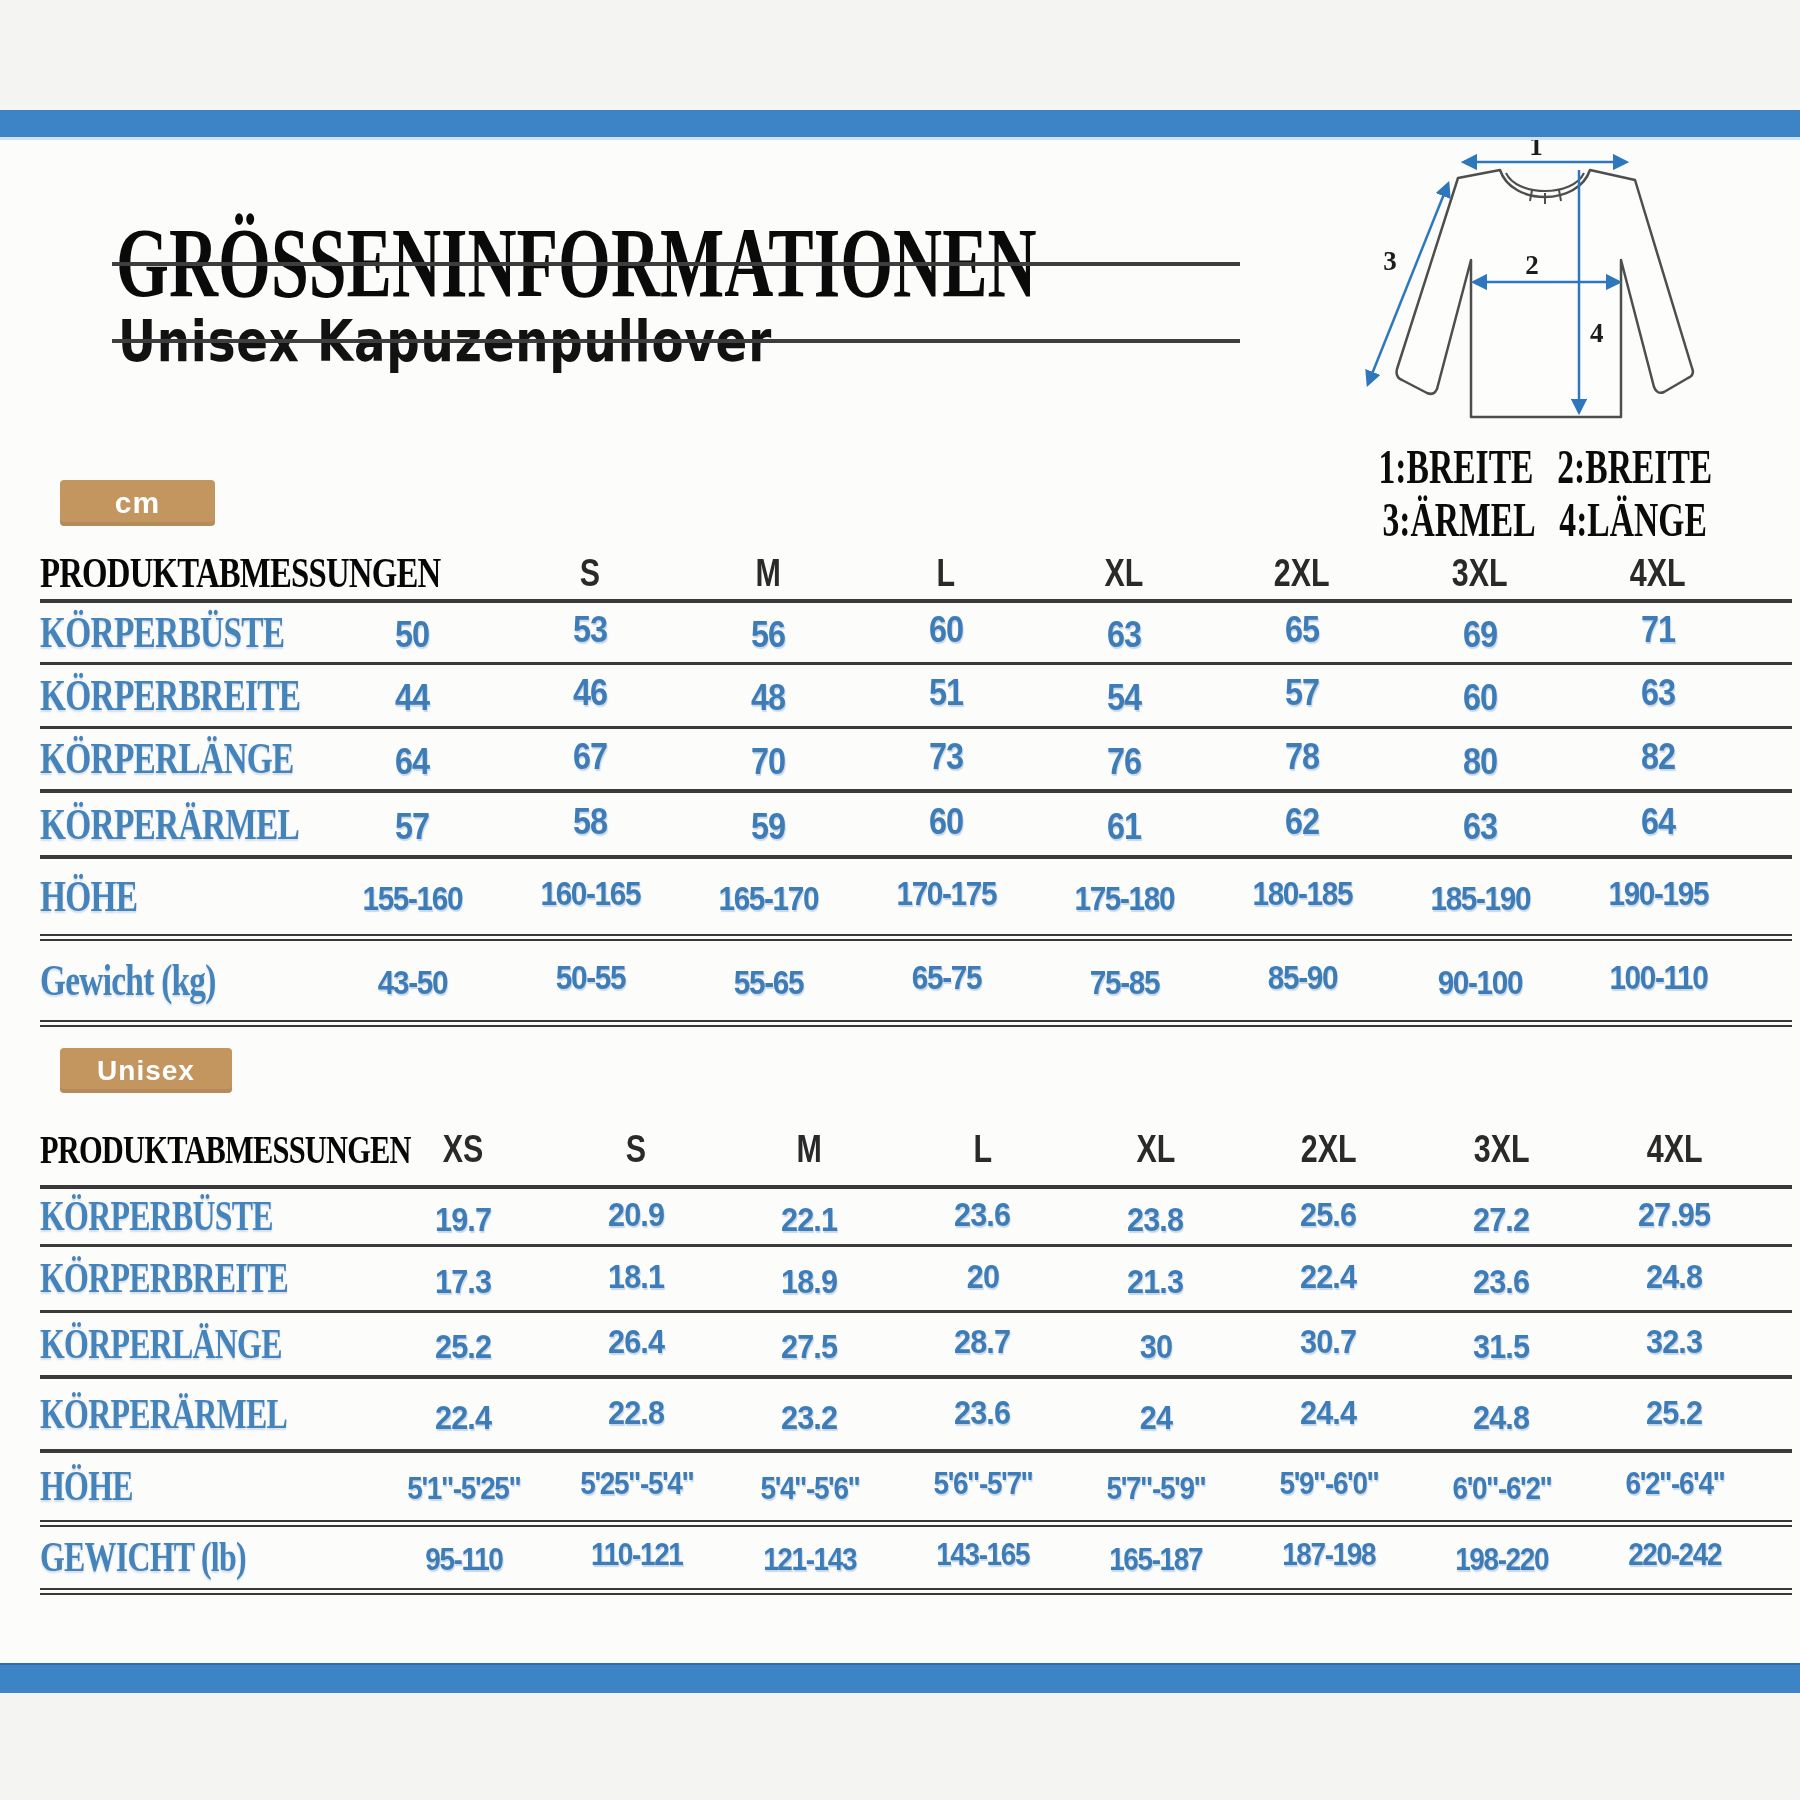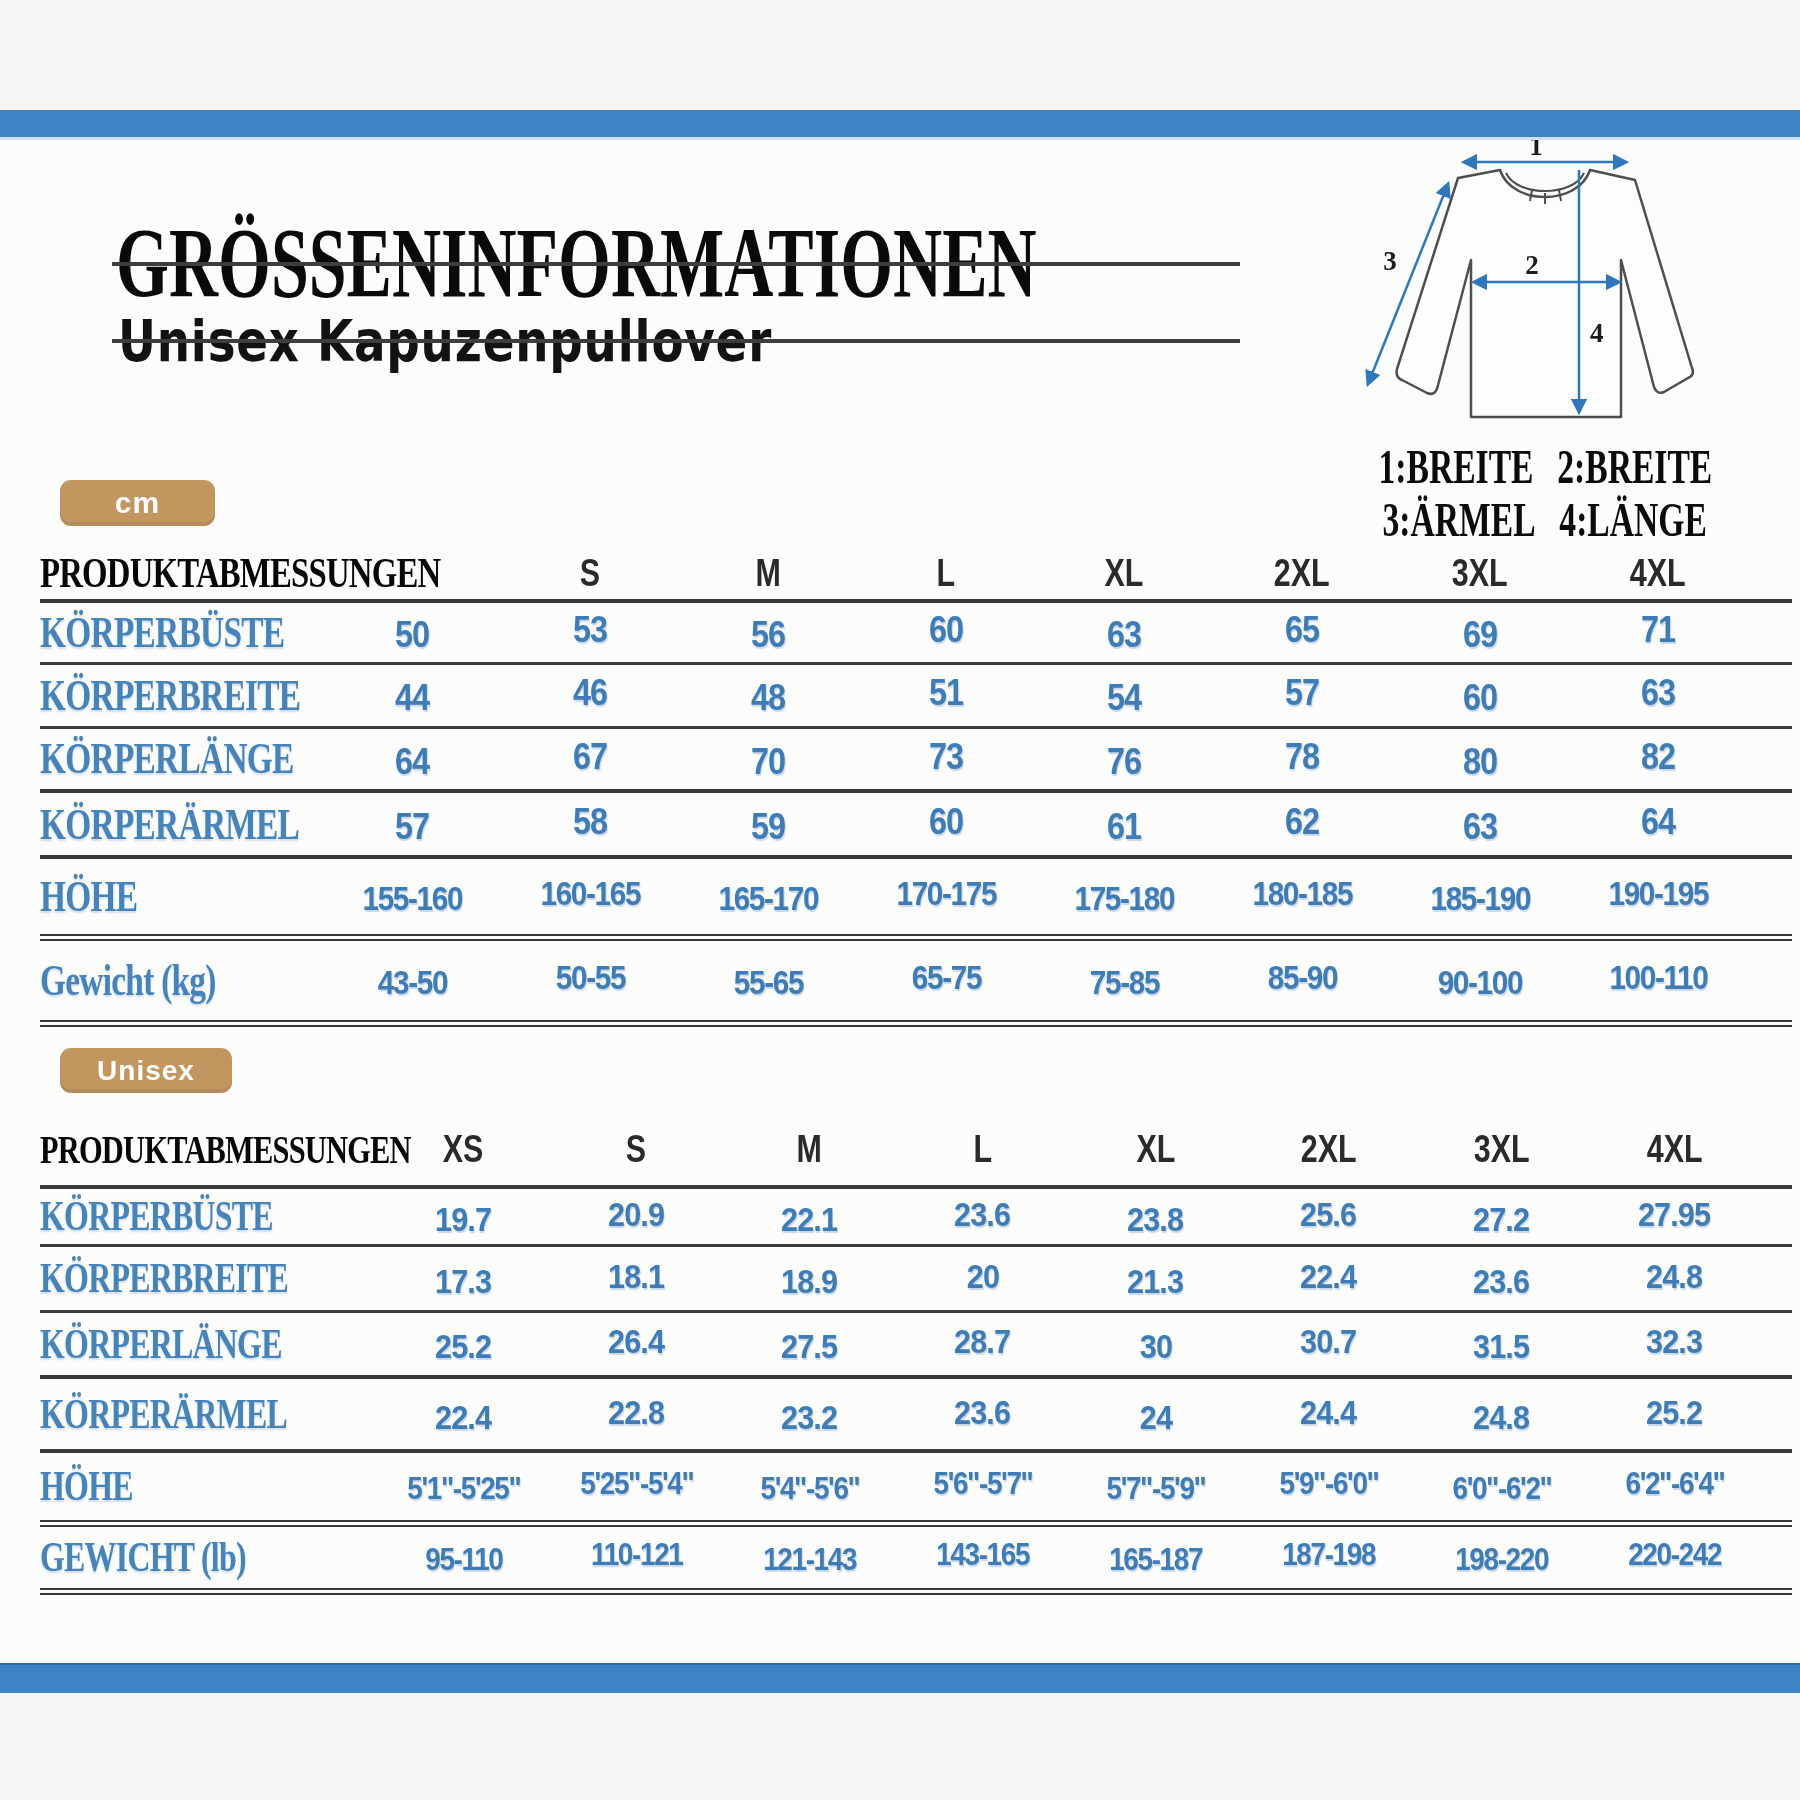--- a/index.html
+++ b/index.html
@@ -40,21 +40,21 @@
     position:absolute;left:1330px;top:442px;width:430px;
     display:flex;flex-direction:column;align-items:center;gap:3px;
     font-family:"Liberation Serif",serif;font-weight:700;font-size:48px;line-height:1.05;color:#0b0b0b;
   }
   .lg-line{display:flex;gap:34px;transform:scaleX(.7);white-space:nowrap;}
 
   .size-section{position:absolute;left:40px;width:1752px;}
   #sec-cm{top:480px;}
   #sec-in{top:1048px;}
   .unit-badge{
-    margin-left:20px;width:155px;height:46px;border-radius:11px;background:#c39660;
+    margin-left:20px;width:155px;height:46px;border-radius:4px;background:#c39660;
     display:flex;align-items:center;justify-content:center;
     color:#ffffff;font-weight:700;font-size:30px;letter-spacing:1px;
     box-shadow:inset 0 -4px 0 rgba(0,0,0,.07);
   }
   #sec-in .unit-badge{width:172px;height:45px;font-size:28px;}
 
   table.size-table{border-collapse:collapse;table-layout:fixed;width:1752px;margin-top:20px;}
   .size-table th,.size-table td{padding:0;vertical-align:middle;}
   .t-cm{margin-top:4px;} .t-in{margin-top:2px;}
   .t-cm thead tr{height:55px;} .t-in thead tr{height:74px;}

